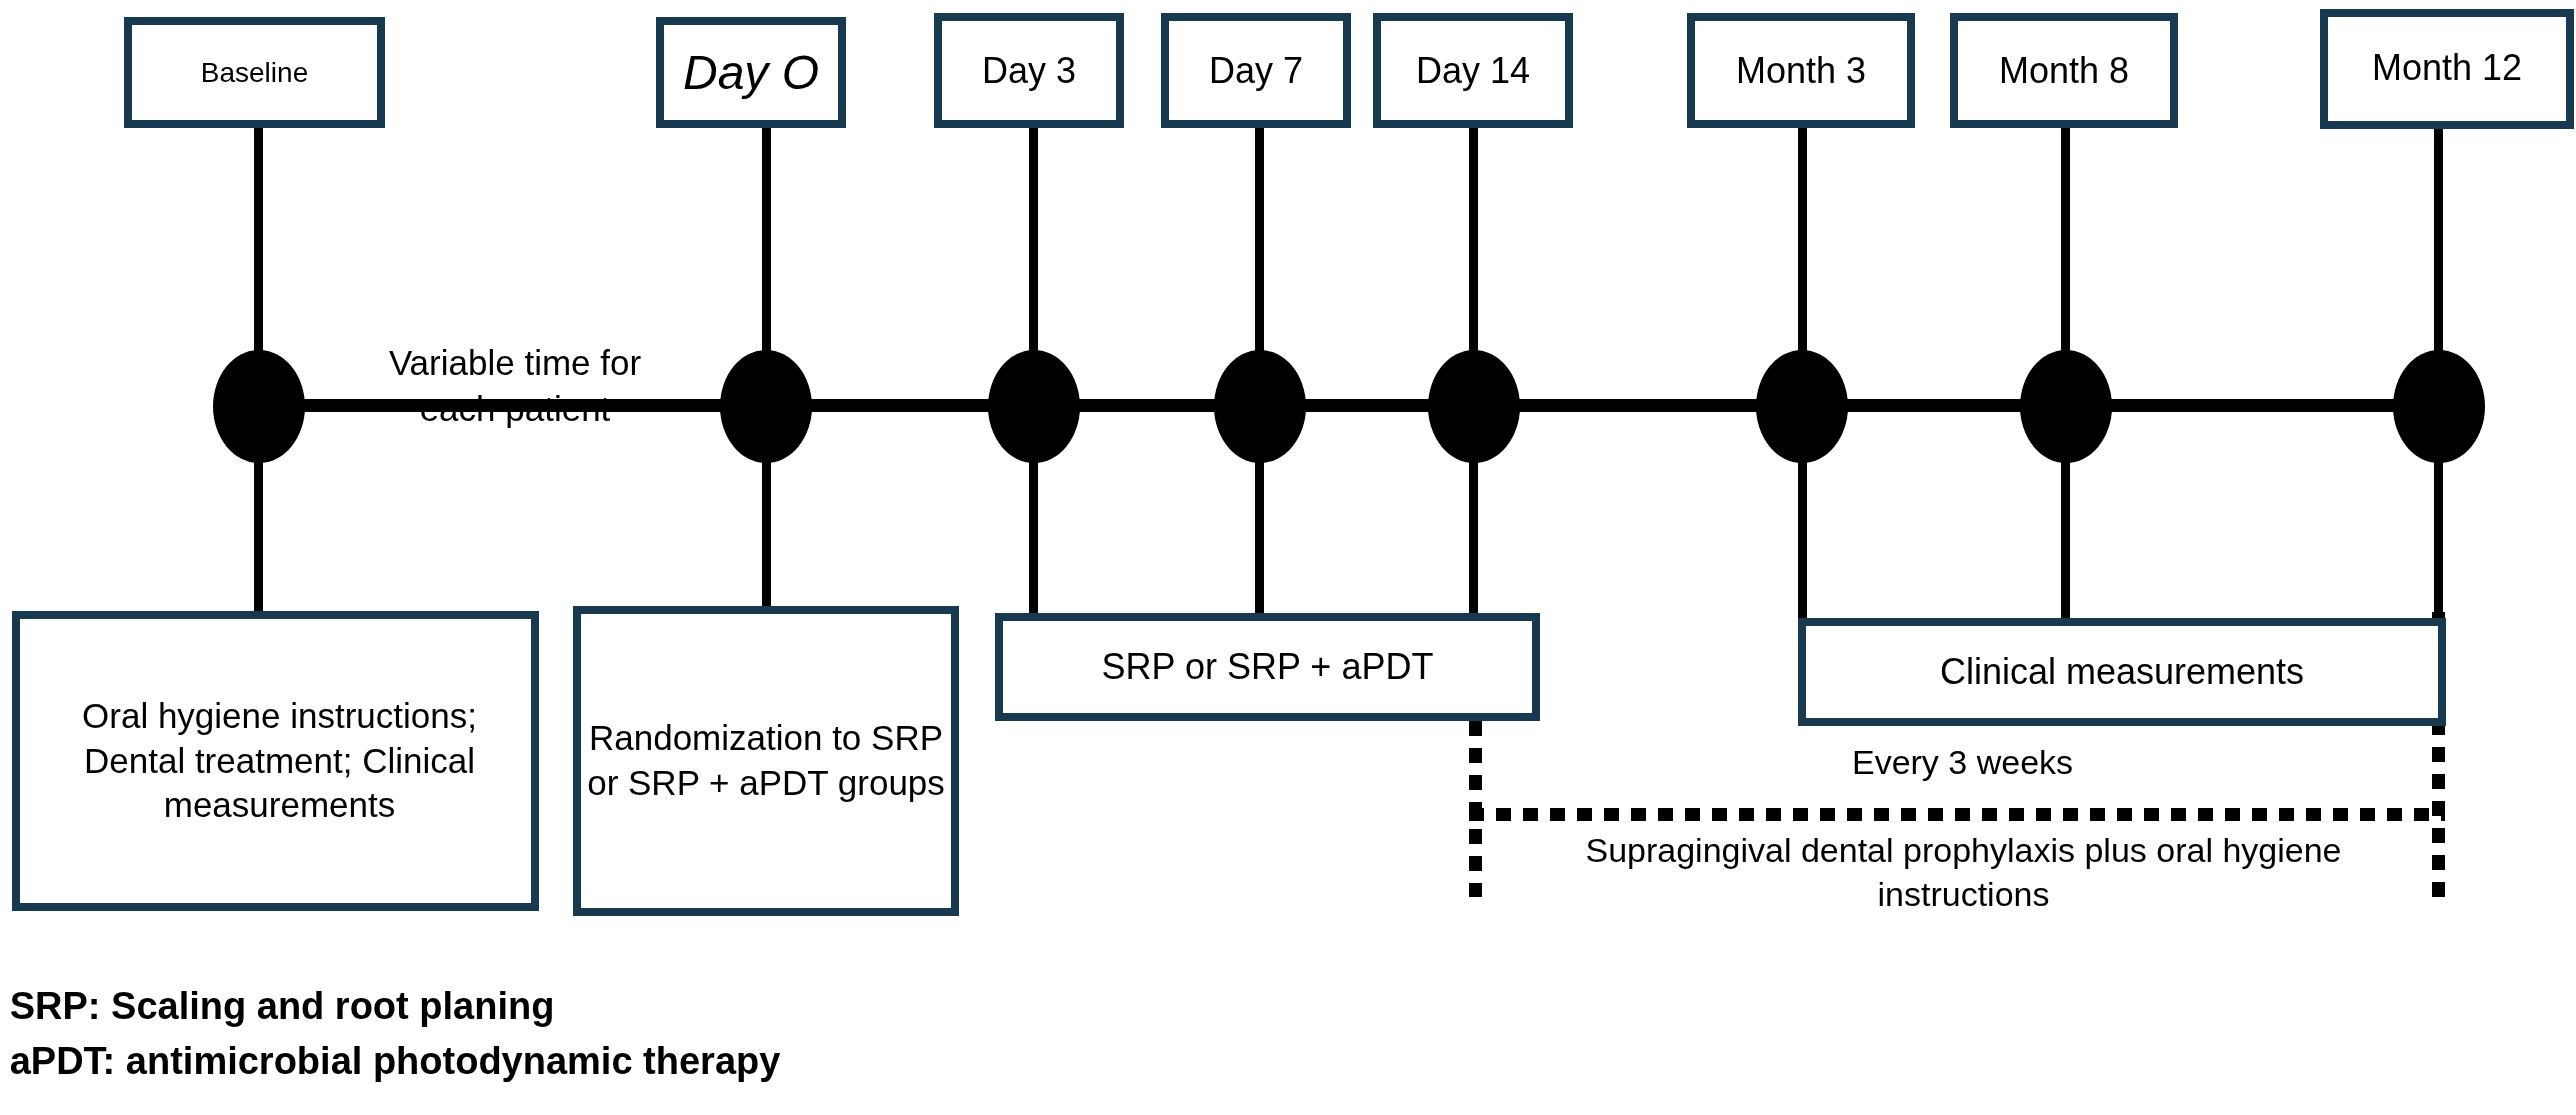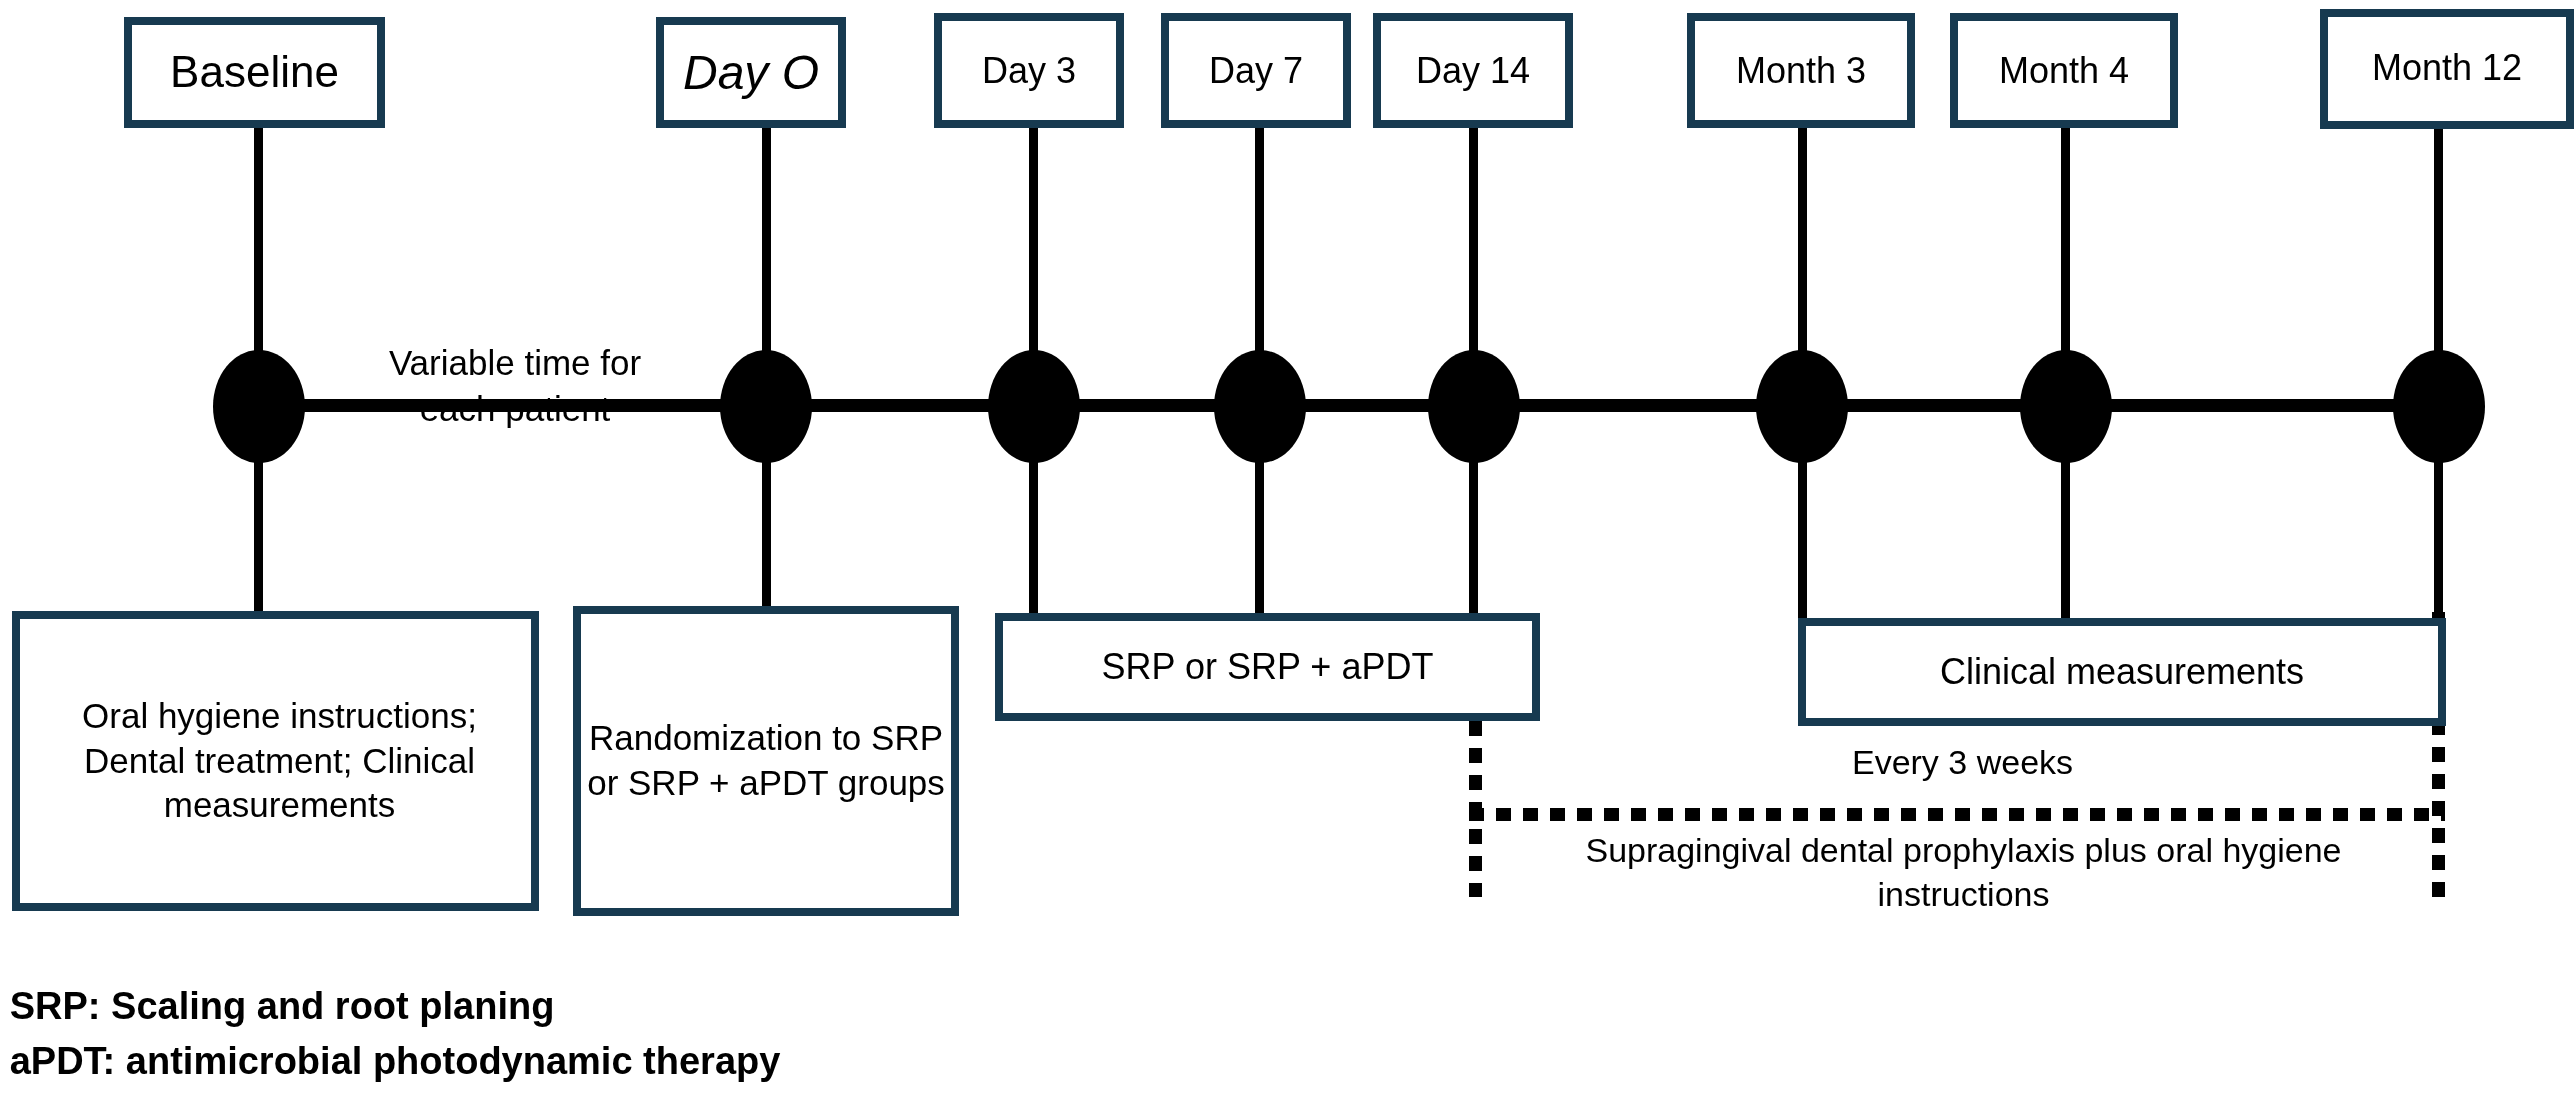--- a/index.html
+++ b/index.html
@@ -120,21 +120,21 @@
 
   <div class="node-dot" style="left:213px; top:350px; width:92px; height:113px;"></div>
   <div class="node-dot" style="left:720px; top:350px; width:92px; height:113px;"></div>
   <div class="node-dot" style="left:988px; top:350px; width:92px; height:113px;"></div>
   <div class="node-dot" style="left:1214px; top:350px; width:92px; height:113px;"></div>
   <div class="node-dot" style="left:1428px; top:350px; width:92px; height:113px;"></div>
   <div class="node-dot" style="left:1756px; top:350px; width:92px; height:113px;"></div>
   <div class="node-dot" style="left:2020px; top:350px; width:92px; height:113px;"></div>
   <div class="node-dot" style="left:2393px; top:350px; width:92px; height:113px;"></div>
 
-  <div class="node-box" style="left:124px; top:17px; width:261px; height:111px; font-size:44px;">
+  <div class="node-box" style="left:124px; top:17px; width:261px; height:111px; font-size:28px;">
     <span class="box-text">Baseline</span>
   </div>
 
   <div class="node-box" style="left:656px; top:17px; width:190px; height:111px; font-size:48px;font-style:italic;">
     <span class="box-text">Day O</span>
   </div>
 
   <div class="node-box" style="left:934px; top:13.3px; width:190px; height:115px; font-size:36px;">
     <span class="box-text">Day 3</span>
   </div>
@@ -145,21 +145,21 @@
 
   <div class="node-box" style="left:1373px; top:13.3px; width:200px; height:115px; font-size:36px;">
     <span class="box-text">Day 14</span>
   </div>
 
   <div class="node-box" style="left:1687px; top:13.3px; width:228px; height:115px; font-size:36px;">
     <span class="box-text">Month 3</span>
   </div>
 
   <div class="node-box" style="left:1950px; top:13.3px; width:228px; height:115px; font-size:36px;">
-    <span class="box-text">Month 4</span>
+    <span class="box-text">Month 8</span>
   </div>
 
   <div class="node-box" style="left:2320px; top:8.5px; width:254px; height:120px; font-size:36px;">
     <span class="box-text">Month 12</span>
   </div>
 
   <div class="plain-label" style="left:315px; top:340px; width:400px; font-size:35px; white-space:pre-line;">Variable time for
 each patient</div>
 
   <div class="node-box" style="left:12px; top:611px; width:527px; height:300px; font-size:35px;padding-left:8px;">

